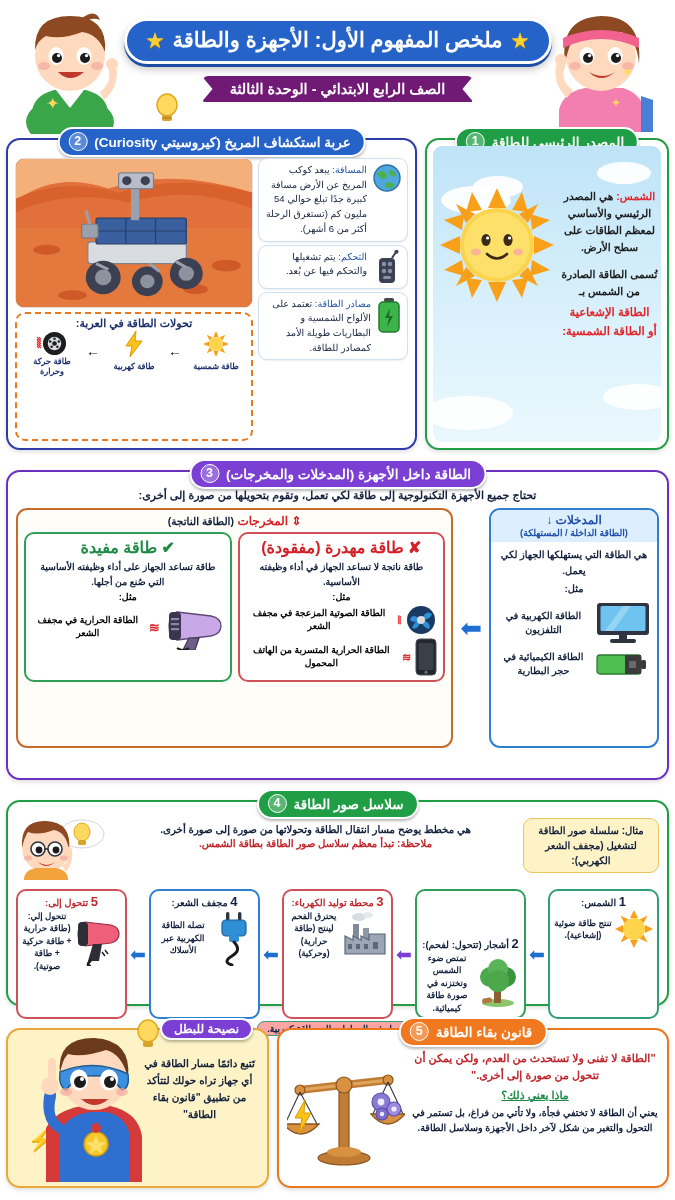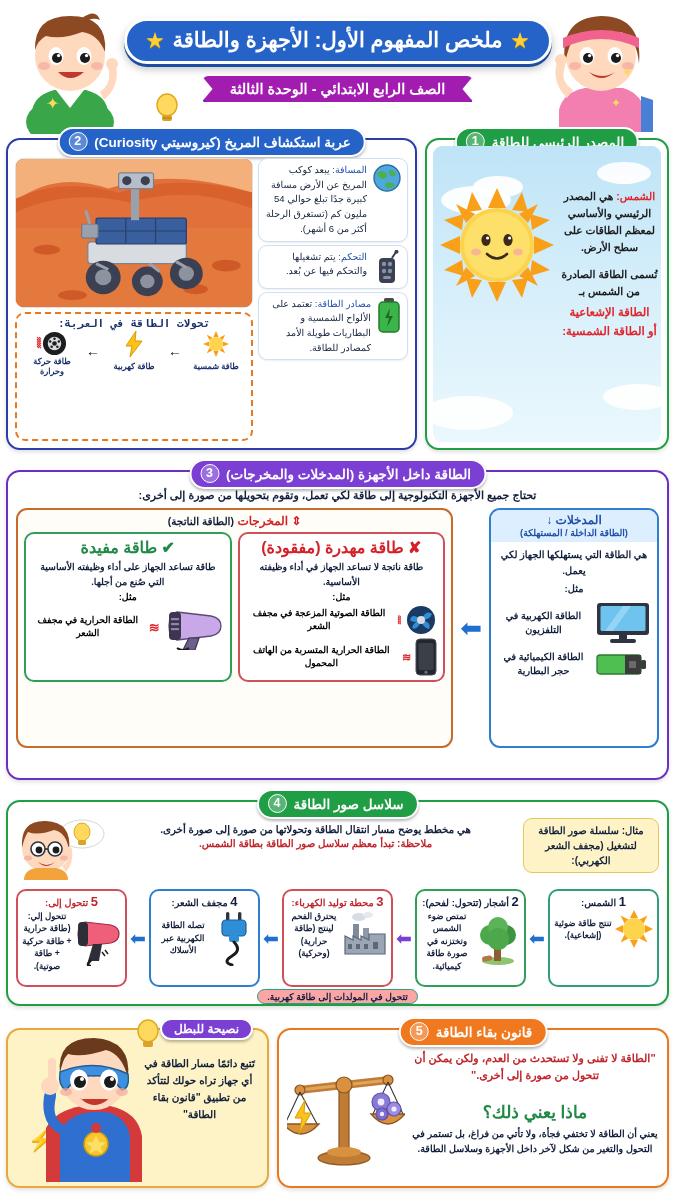--- a/index.html
+++ b/index.html
@@ -19,21 +19,21 @@
     position:absolute; left:50%; transform:translateX(-50%); top:14px;
     background:#2563c9; color:#fff; border:3px solid #ffffff;
     border-radius:26px; padding:7px 20px 9px;
     box-shadow:0 3px 0 #1b4da3, 0 5px 9px rgba(0,0,0,.25);
     font-size:21px; font-weight:bold; white-space:nowrap;
     display:flex; align-items:center; gap:9px;
   }
   .star{ color:#ffd034; font-size:19px; text-shadow:0 1px 0 #c99400; }
   .sub-pill{
     position:absolute; left:50%; transform:translateX(-50%); top:72px;
-    background:#a21caf; color:#fff; border-radius:6px;
+    background:#701a75; color:#fff; border-radius:6px;
     padding:5px 28px; font-size:14.5px; font-weight:bold;
     box-shadow:0 2px 0 #5c2aa8;
     clip-path: polygon(0 0,100% 0,96% 50%,100% 100%,0 100%,4% 50%);
   }
   .kid{ position:absolute; top:0; }
   .kid svg{ display:block; }
   .kid-l{ left:6px; }
   .kid-r{ right:6px; }
   .sparkle{ position:absolute; color:#ffd95e; font-size:13px; }
 
@@ -90,21 +90,21 @@
   .s2-right{ flex:1; display:flex; flex-direction:column; gap:4px; }
   .mars{
     height:150px; border-radius:9px; overflow:hidden; position:relative;
     background:linear-gradient(#f0a05c 0%, #e7763a 45%, #d95d26 100%);
     border:1.5px solid #e0e0e0;
   }
   .transbox{
     flex:1; border:2px dashed #e8791f; border-radius:10px; background:#fff;
     padding:3px 5px; text-align:center;
   }
-  .transbox h4{ font-size:11px; color:#1b2f6b; margin-bottom:1px;font-family:Liberation Mono, monospace; }
+  .transbox h4{ font-size:11px; color:#1b2f6b; margin-bottom:1px; }
   .chain2{ display:flex; align-items:flex-start; justify-content:space-around; direction:rtl; }
   .chain2 .node{ text-align:center; width:52px; }
   .chain2 .node .lab{ font-size:8.2px; font-weight:bold; color:#1b2f6b; line-height:1.25; margin-top:1px; }
   .chain2 .arw{ font-size:14px; color:#111; padding-top:12px; font-weight:bold; }
 
   
   .sec3{ margin-top:20px; height:310px; }
   .s3-intro{ text-align:center; font-size:11px; font-weight:bold; color:#14213d; padding:17px 10px 6px; }
   .s3-body{ display:flex; gap:7px; padding:0 8px 8px; align-items:stretch; height:248px; }
   .inputs{
@@ -142,39 +142,39 @@
     width:136px; background:#fdf3c6; border:1.5px solid #e8c65a; border-radius:9px;
     padding:4px 6px; text-align:center; font-size:10px; font-weight:bold; color:#14213d; line-height:1.5;
   }
   .chain{ display:flex; align-items:stretch; gap:0; padding:3px 8px 0; direction:rtl; }
   .cbox{ flex:1; border-radius:10px; background:#fff; padding:3px 4px; min-height:98px; }
   .cbox .hd{ font-size:9.6px; font-weight:bold; text-align:center; }
   .cbox .hd .n{ font-size:13px; }
   .cbox .row{ display:flex; gap:3px; align-items:center; margin-top:1px; }
   .cbox .row .t{ flex:1; font-size:8.6px; line-height:1.45; font-weight:bold; text-align:center; color:#14213d; }
   .c1{ border:2px solid #2f9e7a; } .c1 .hd{ color:#14213d; }
-  .c2{ border:2px solid #2f9e57; } .c2 .hd{ color:#14213d; }
+  .c2{ border:2px solid #2f9e57; } .c2 .hd{ color:#14213d;margin-top:42px; }
   .c3{ border:2px solid #d0505a; } .c3 .hd{ color:#c0272d; }
   .c4{ border:2px solid #2f7fd0; } .c4 .hd{ color:#14213d; }
   .c5{ border:2px solid #d0505a; } .c5 .hd{ color:#c0272d; }
   .carw{ width:22px; display:flex; align-items:center; justify-content:center; font-size:19px; color:#1f6fd0; }
   .carw.p{ color:#7b3fd4; }
   .cap{
     margin:2px auto 0; width:max-content; background:#fca5a5; border:1.3px solid #2f9e7a;
     border-radius:10px; padding:1px 9px; font-size:9.2px; font-weight:bold; color:#14213d;
   }
 
   
   .row5{ display:flex; gap:8px; margin-top:22px; height:160px; }
   .sec5{ width:392px; }
   .s5-in{ display:flex; padding:17px 7px 6px; gap:4px; height:100%; }
   .s5-scale{ width:120px; display:flex; align-items:center; justify-content:center; }
   .s5-txt{ flex:1; text-align:center; padding-top:3px; }
   .q1{ font-size:11px; font-weight:bold; color:#c0272d; line-height:1.55; }
-  .q2{ font-size:17px; font-weight:bold; color:#1f8a46; margin-top:18px; }
+  .q2{ font-size:11px; font-weight:bold; color:#1f8a46; margin-top:5px;text-decoration:underline; }
   .q3{ font-size:9.6px; font-weight:bold; color:#14213d; line-height:1.6; margin-top:3px; }
   .tip{
     flex:1; background:#fdf3c6; border:2px solid #e8a93a; border-radius:14px;
     position:relative; box-shadow:0 2px 4px rgba(0,0,0,.13);
   }
   .tip-hdr{
     position:absolute; top:-12px; right:14px;
     background:#7b3fd4; color:#fff; border:2px solid #fff; border-radius:14px;
     padding:2px 12px; font-size:12px; font-weight:bold; box-shadow:0 2px 3px rgba(0,0,0,.28);
   }

